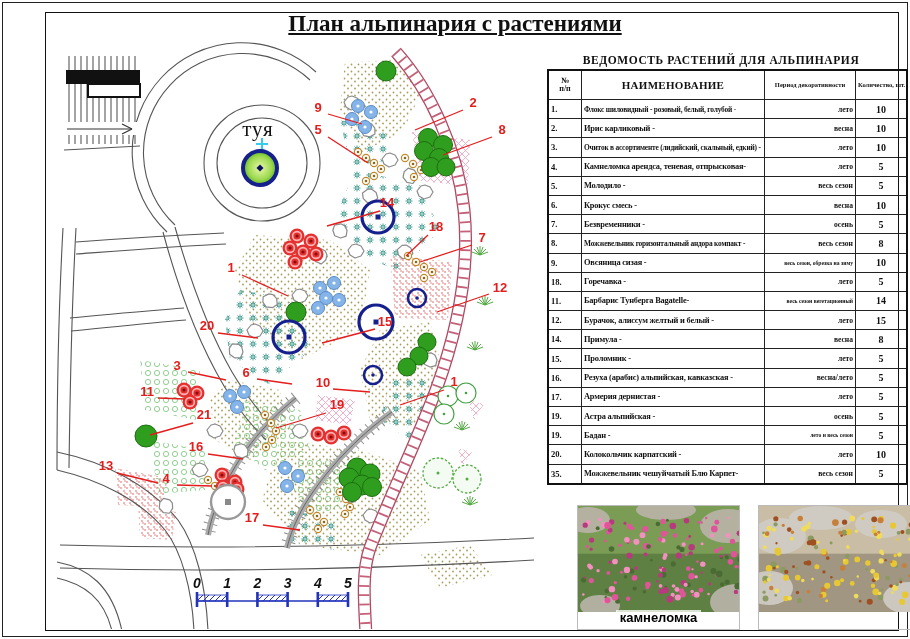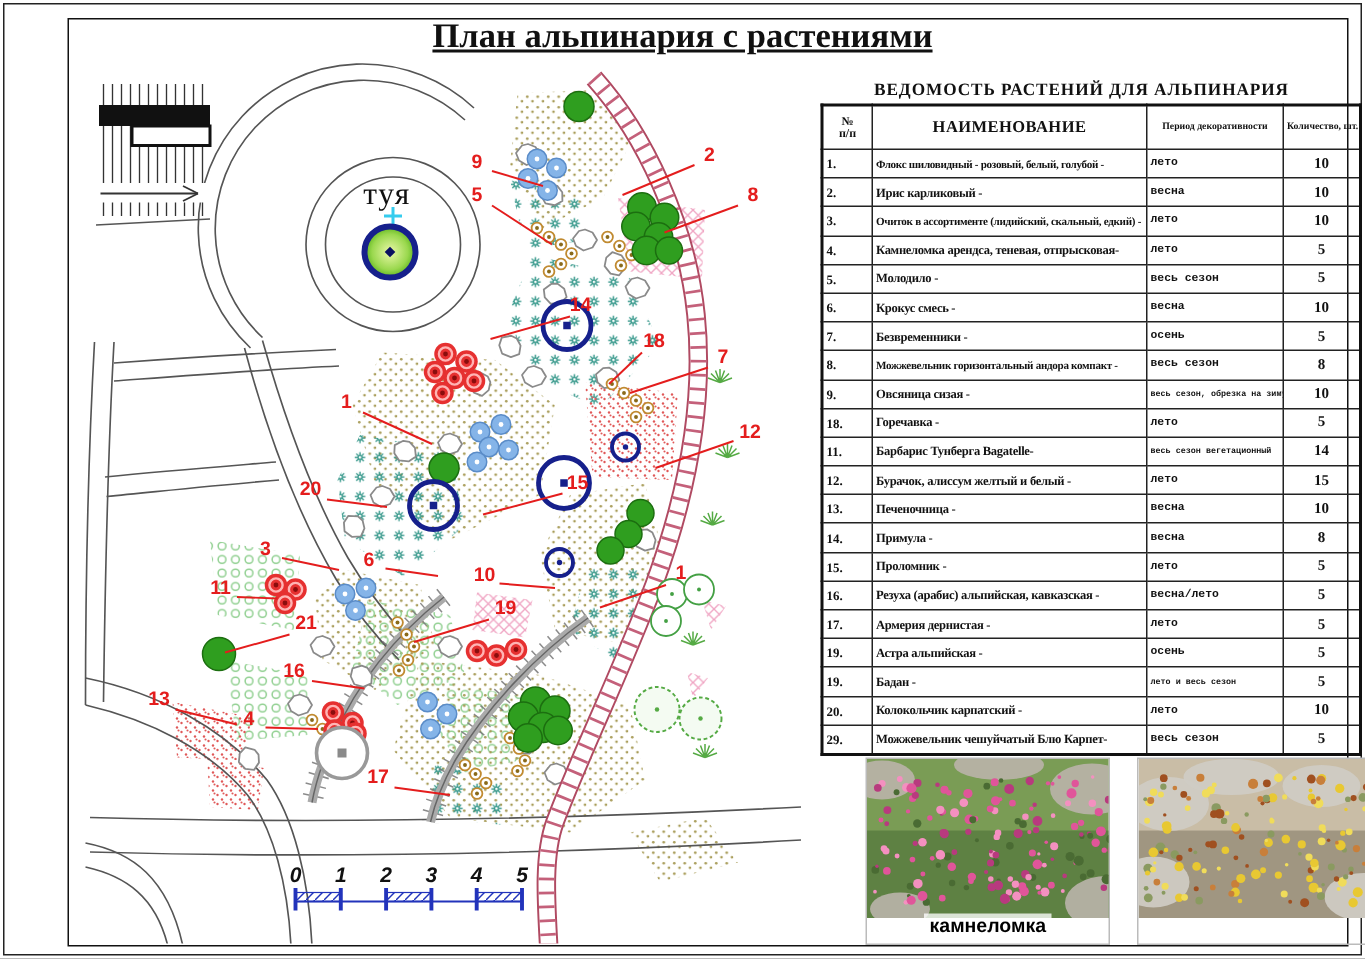--- a/index.html
+++ b/index.html
@@ -20,21 +20,21 @@
   table.plants{border:2px solid #111;}
   th.h-num{width:28px;font-size:8px;line-height:1.05;}
   th.h-name{width:178px;font-size:11px;letter-spacing:.3px;text-align:center;}
   th.h-period{width:86px;font-size:6.5px;line-height:1.2;white-space:normal;}
   th.h-qty{width:46px;font-size:6.5px;line-height:1.2;white-space:normal;}
   table.plants th{height:28px;font-weight:bold;color:#111;}
   table.plants td{height:18.2px;font-weight:bold;color:#111;}
   td.c-num{font-size:8.6px;text-align:left;padding-left:3px;}
   td.c-name{font-size:8.4px;text-align:left;letter-spacing:-.2px;}
   td.c-name.long{font-size:7.4px;}
-  td.c-period{font-size:7.6px;text-align:left;font-family:Liberation Mono, monospace;}
+  td.c-period{font-size:7.6px;text-align:right;}
   td.c-period.small{font-size:5.6px;}
   td.c-qty{font-size:10px;text-align:center;}
 
   
   .photos{position:absolute;left:577px;top:505px;width:346px;height:125px;display:flex;gap:18px;}
   .photo{position:relative;margin:0;padding:0;border:1px solid #bbb;overflow:hidden;}
   .photo svg{display:block;}
   .photo figcaption{position:absolute;left:0;right:0;bottom:3px;text-align:center;pointer-events:none;}
   .photo figcaption b{background:rgba(255,255,255,.78);color:#000;padding:0 4px;
       font-family:"Liberation Sans",sans-serif;font-weight:bold;font-size:13px;}
@@ -494,26 +494,20 @@
             <td class="c-period small">весь сезон вегетационный</td>
             <td class="c-qty">14</td>
           </tr>
           <tr>
             <td class="c-num">12.</td>
             <td class="c-name">Бурачок, алиссум желтый и белый -</td>
             <td class="c-period">лето</td>
             <td class="c-qty">15</td>
           </tr>
           <tr>
-            <td class="c-num">13.</td>
-            <td class="c-name">Печеночница -</td>
-            <td class="c-period">весна</td>
-            <td class="c-qty">10</td>
-          </tr>
-          <tr>
             <td class="c-num">14.</td>
             <td class="c-name">Примула -</td>
             <td class="c-period">весна</td>
             <td class="c-qty">8</td>
           </tr>
           <tr>
             <td class="c-num">15.</td>
             <td class="c-name">Проломник -</td>
             <td class="c-period">лето</td>
             <td class="c-qty">5</td>
@@ -542,21 +536,21 @@
             <td class="c-period small">лето и весь сезон</td>
             <td class="c-qty">5</td>
           </tr>
           <tr>
             <td class="c-num">20.</td>
             <td class="c-name">Колокольчик карпатский -</td>
             <td class="c-period">лето</td>
             <td class="c-qty">10</td>
           </tr>
           <tr>
-            <td class="c-num">29.</td>
+            <td class="c-num">35.</td>
             <td class="c-name">Можжевельник чешуйчатый Блю Карпет-</td>
             <td class="c-period">весь сезон</td>
             <td class="c-qty">5</td>
           </tr>
         </tbody>
     </table>
   </div>
 
   <div class="photos">
     <figure class="photo">

